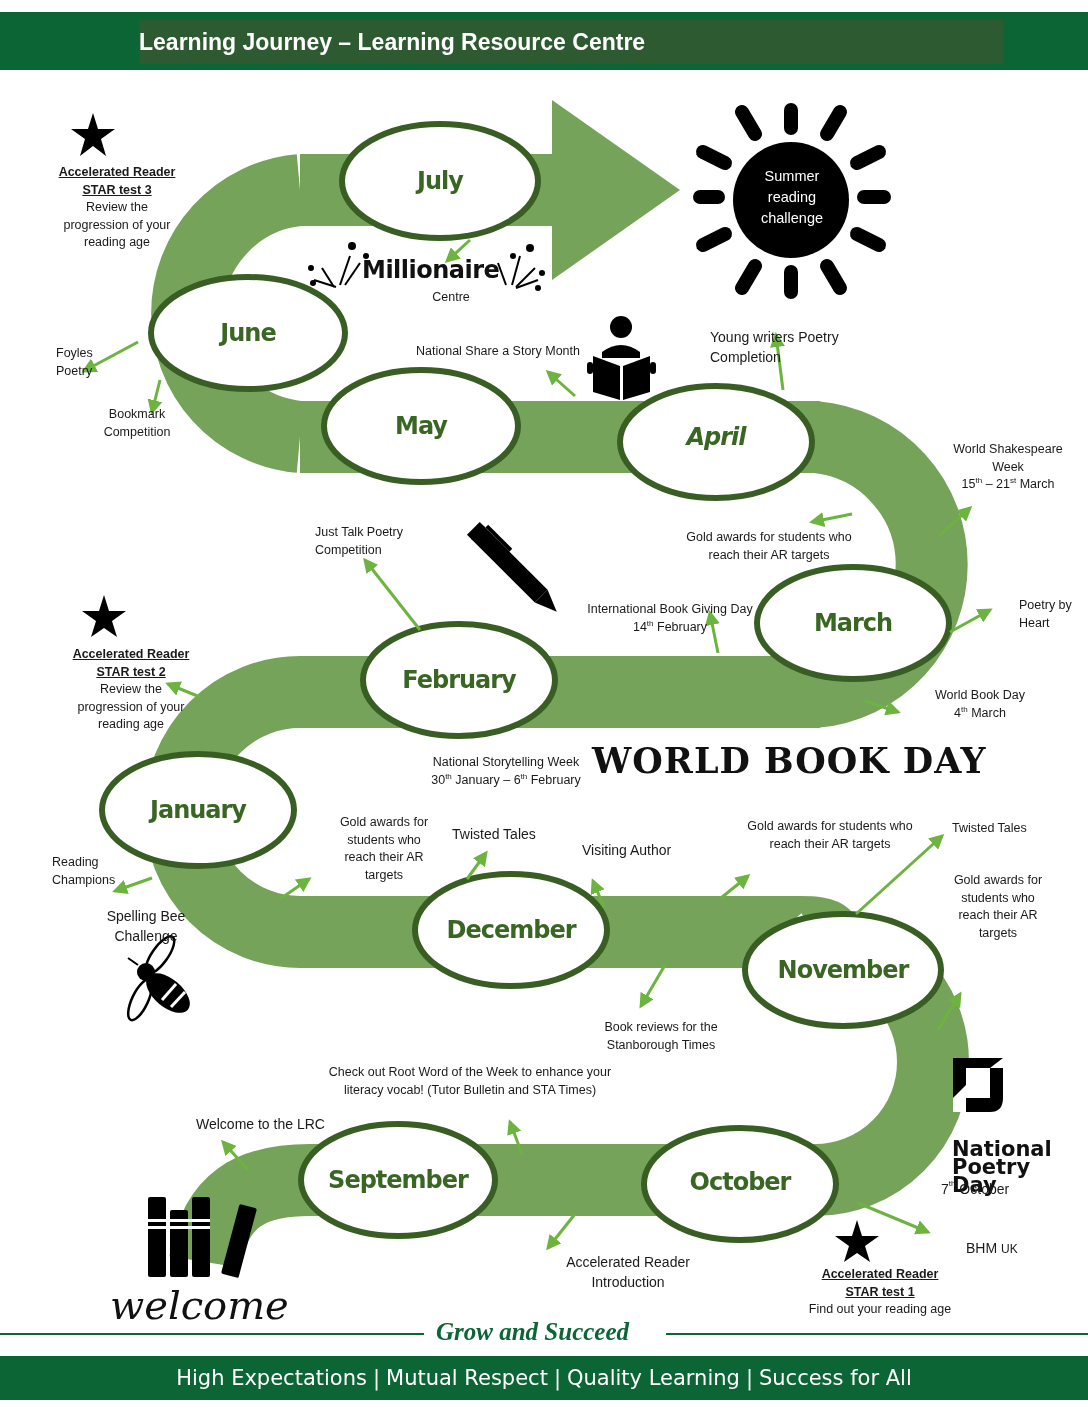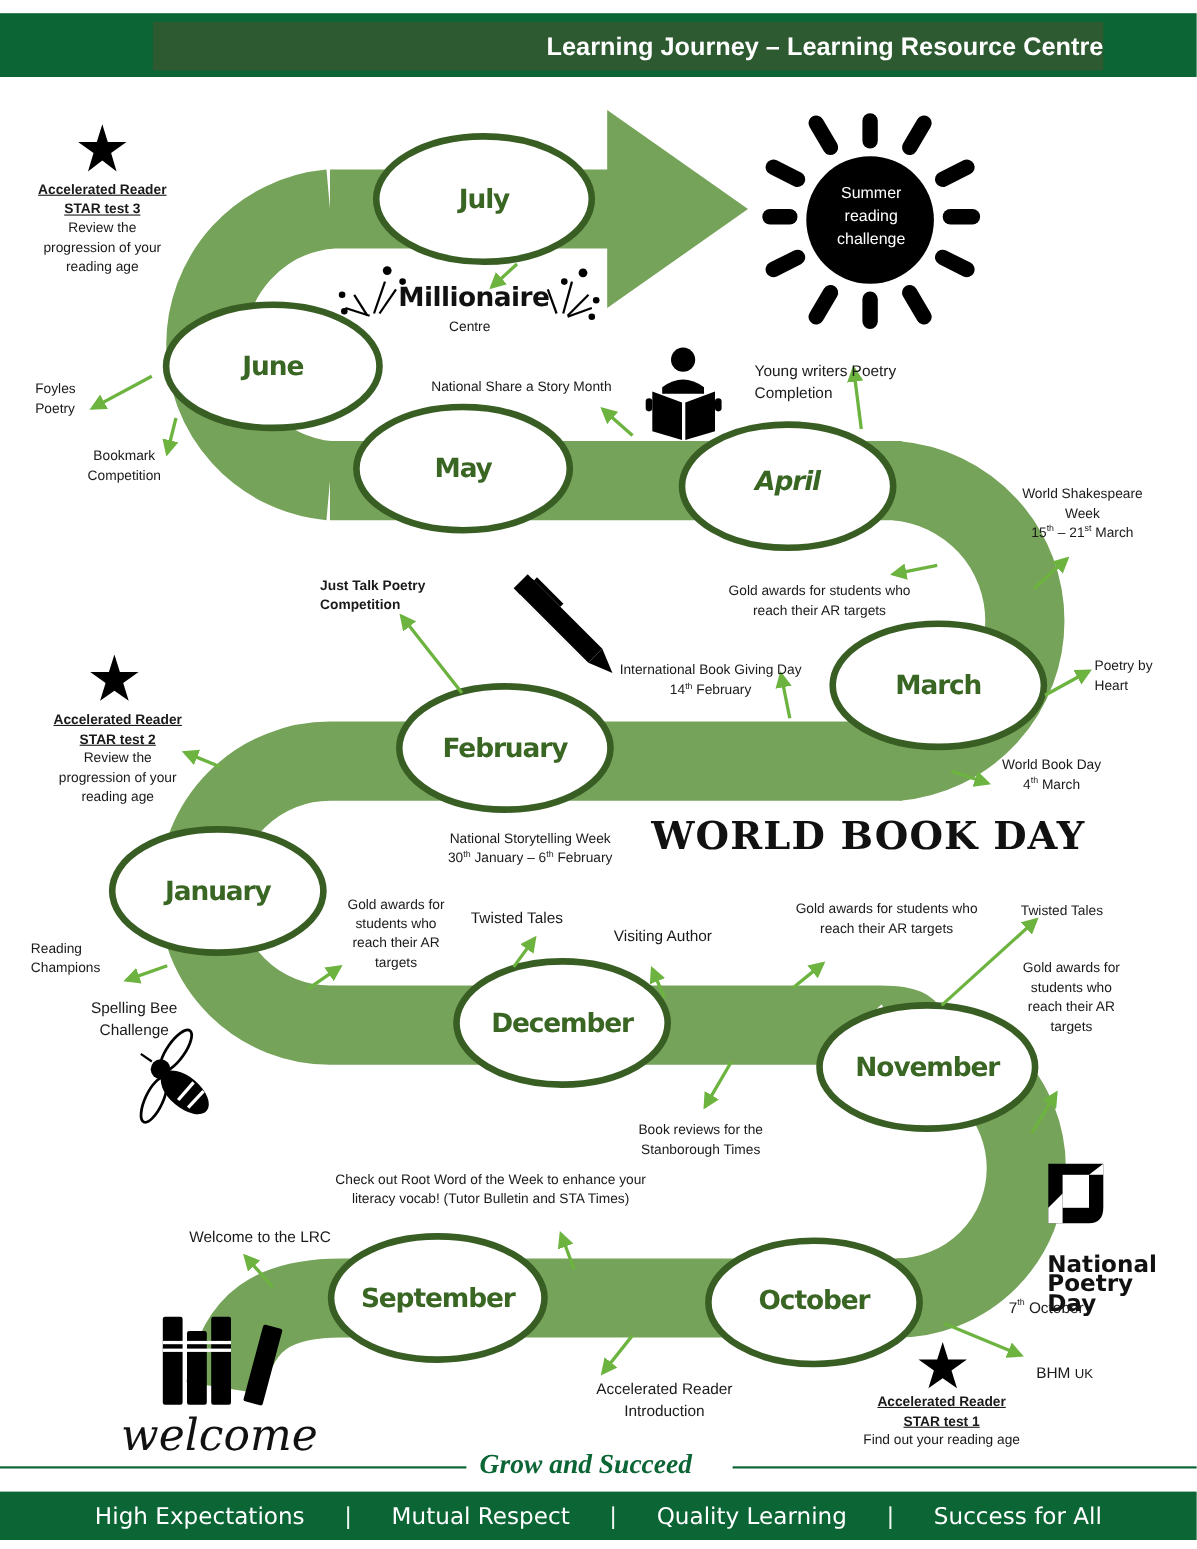--- a/index.html
+++ b/index.html
@@ -1,34 +1,34 @@
 <!DOCTYPE html>
 <html><head>
 <meta charset="utf-8">
 <style>
   html,body{margin:0;padding:0;background:#fff;}
   body{width:1088px;height:1408px;position:relative;overflow:hidden;font-family:"Liberation Sans",sans-serif;color:#111;}
   .topbar{position:absolute;left:0;top:12px;width:1088px;height:58px;background:#0b6535;}
-  .topbar-inner{position:absolute;left:139px;top:8px;width:864px;height:44px;background:#2d5a30;display:flex;align-items:center;justify-content:flex-end;}
+  .topbar-inner{position:absolute;left:139px;top:8px;width:864px;height:44px;background:#2d5a30;display:flex;align-items:center;justify-content:flex-start;}
   .topbar-title{color:#fff;font-weight:bold;font-size:23px;font-family:"Liberation Sans",sans-serif;}
   svg.road{position:absolute;left:0;top:0;}
-  .lbl{position:absolute;font-size:12.5px;line-height:17.5px;color:#1a1a1a;font-family:"Liberation Sans",sans-serif;text-align:center;white-space:nowrap;}
+  .lbl{position:absolute;font-size:12.5px;line-height:17.5px;color:#1a1a1a;font-family:"Liberation Sans",sans-serif;text-align:center;white-space:nowrap;margin-left:24px;}
   .lbl.left{text-align:left;}
   .lbl.big{font-size:14px;line-height:20px;}
   .u{text-decoration:underline;font-weight:bold;}
   .month{position:absolute;display:flex;align-items:center;justify-content:center;font-weight:bold;color:#3a6624;font-size:24px;letter-spacing:-1px;font-family:"DejaVu Sans",sans-serif;}
   .sun-text{position:absolute;left:738px;top:166px;width:108px;text-align:center;color:#fff;font-size:14.5px;line-height:21px;}
   .millionaire{position:absolute;left:362px;top:256px;font-size:24px;font-weight:bold;font-family:"DejaVu Sans",sans-serif;letter-spacing:-0.5px;}
   .wbd{position:absolute;left:592px;top:740px;font-size:35px;font-weight:bold;font-family:"DejaVu Serif",serif;letter-spacing:1px;}
   .npd{position:absolute;left:952px;top:1124px;font-size:21px;line-height:18px;font-weight:bold;font-family:"DejaVu Sans",sans-serif;text-align:left;margin-top:16px;}
   .welcome-script{position:absolute;left:110px;top:1282px;font-size:40px;font-style:italic;font-family:"DejaVu Serif",serif;}
   .grow{position:absolute;left:0;top:1318px;width:869px;height:30px;font-style:italic;}
   .grow-line{position:absolute;top:15px;height:2px;background:#0b6535;}
   .grow-text{position:absolute;left:436px;top:0;color:#0b6535;font-size:25px;font-weight:bold;font-family:"Liberation Serif",serif;}
-  .bottombar{position:absolute;left:0;top:1356px;width:1088px;height:44px;background:#0b6535;display:flex;align-items:center;justify-content:center;gap:36px;color:#fff;font-size:21px;font-family:"DejaVu Sans",sans-serif;}
+  .bottombar{position:absolute;left:0;top:1356px;width:1088px;height:44px;background:#0b6535;display:flex;align-items:center;justify-content:center;gap:6px;color:#fff;font-size:21px;font-family:"DejaVu Sans",sans-serif;}
   .sep{opacity:0.95;}
   sup{font-size:8px;vertical-align:top;line-height:10px;}
 </style>
 </head>
 <body>
 
 <div class="topbar">
   <div class="topbar-inner">
     <span class="topbar-title">Learning Journey – Learning Resource Centre</span>
   </div>
@@ -248,21 +248,21 @@
 </div>
 <div class="lbl" style="left:925px;top:441px;width:118px;">
   <div>World Shakespeare</div>
   <div>Week</div>
   <div><span>15</span><sup>th</sup><span> – 21</span><sup>st</sup><span> March</span></div>
 </div>
 <div class="lbl" style="left:655px;top:529px;width:180px;">
   <div>Gold awards for students who</div>
   <div>reach their AR targets</div>
 </div>
-<div class="lbl left" style="left:291px;top:524px;font-weight:bold;">
+<div class="lbl left" style="left:291px;top:524px;">
   <div>Just Talk Poetry</div>
   <div>Competition</div>
 </div>
 <div class="lbl" style="left:556px;top:601px;width:180px;">
   <div>International Book Giving Day</div>
   <div><span>14</span><sup>th</sup><span> February</span></div>
 </div>
 <div class="lbl left" style="left:995px;top:597px;">
   <div>Poetry by</div>
   <div>Heart</div>

